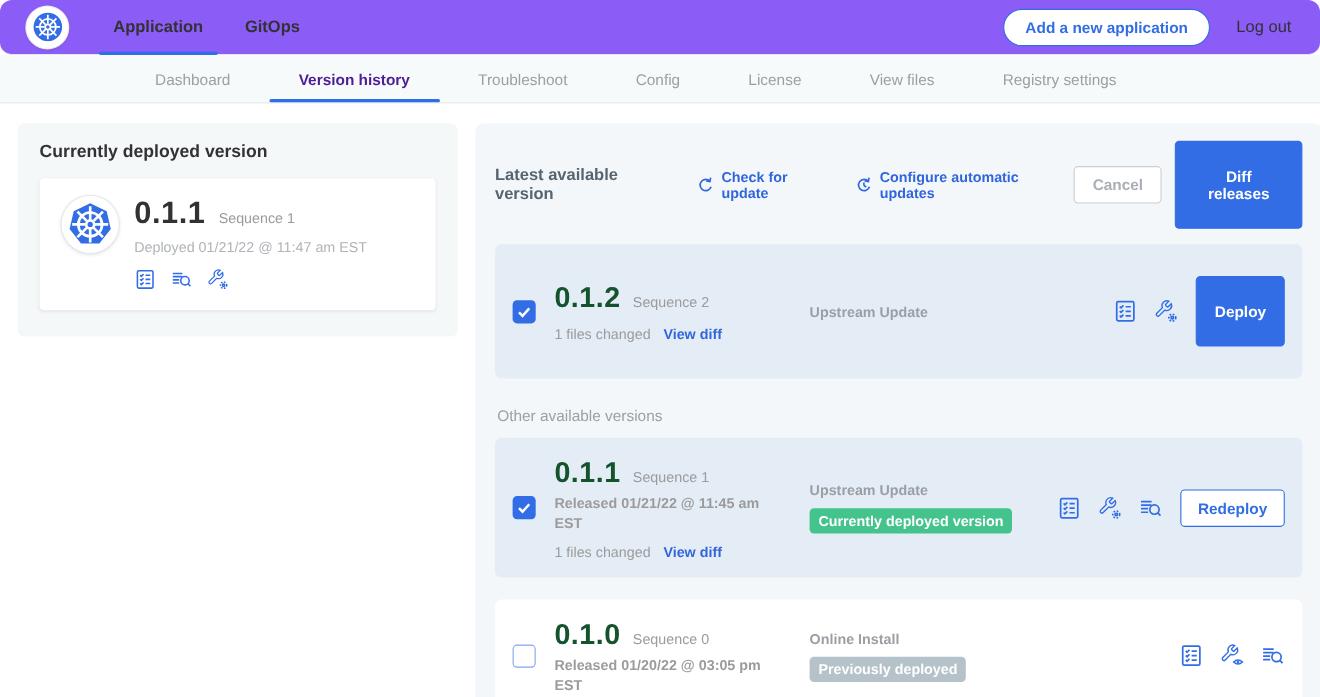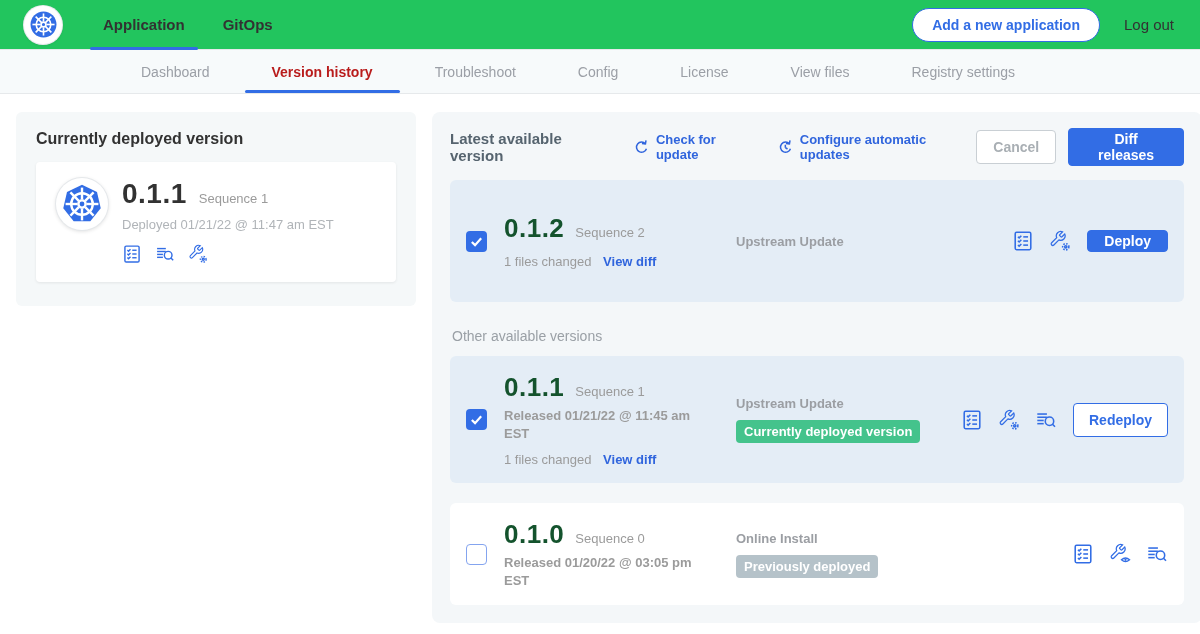--- a/index.html
+++ b/index.html
@@ -5,41 +5,41 @@
   * { box-sizing: border-box; margin: 0; padding: 0; }
   html,body { width:1200px; height:634px; }
   body {
     font-family: "Liberation Sans", "DejaVu Sans", sans-serif;
     background:#fff; color:#323232; overflow:hidden;
   }
   .screen { width:1200px; height:634px; background:#fff; }
 
   
   .topnav { height:50px; display:flex; align-items:center; padding:0 26px 0 24px;
-            border-bottom:1px solid #e6e9eb; background:#22c55e; }
+            border-bottom:1px solid #e6e9eb; background:#8b5cf6;border-radius:11px; }
   .logo-badge { width:38px; height:38px; border-radius:50%; background:#fff;
                 box-shadow:0 0 0 1px #e9ebee, 0 1px 3px rgba(0,0,0,.14);
                 display:flex; align-items:center; justify-content:center; margin-right:26px; flex:none; }
   .topnav-tab { height:50px; display:flex; align-items:center; padding:0 15px; margin-right:8px;
                 font-size:15px; font-weight:700; color:#323232; position:relative; cursor:pointer; }
   .topnav-tab .tab-underline { display:none; }
   .topnav-tab.active .tab-underline { display:block; position:absolute; left:2px; right:2px; bottom:0;
                 height:3px; border-radius:2px; background:#326de5; }
   .topnav-spacer { flex:1; }
   .btn-add { border:1px solid #326de5; color:#326de5; background:#fff; font-weight:700; font-size:14px;
              border-radius:17px; padding:8px 19px; margin-right:24px; cursor:pointer;
              font-family:inherit; }
   .logout { font-size:15px; color:#323232; cursor:pointer; }
 
   
   .subnav { height:44px; background:#f7fafb; border-bottom:1px solid #e6e9eb;
             display:flex; padding-left:110px; }
   .subnav-tab { padding:0 31px; display:flex; align-items:center; font-size:14px; color:#9b9fa6;
                 position:relative; cursor:pointer; }
-  .subnav-tab.active { color:#b91c1c; font-weight:700; }
+  .subnav-tab.active { color:#4c1d95; font-weight:700; }
   .subnav-tab .tab-underline { display:none; }
   .subnav-tab.active .tab-underline { display:block; position:absolute; left:4px; right:4px; bottom:0;
                 height:3px; border-radius:2px; background:#326de5; }
 
   
   .content { display:flex; align-items:flex-start; gap:16px; padding:18px 16px; }
 
   
   .deployed-card { width:400px; flex:none; background:#f5f8f9; border-radius:6px; padding:18px 20px 24px; }
   .deployed-title { font-size:16px; font-weight:700; color:#323232; }
@@ -59,21 +59,21 @@
   .right-panel { flex:1; background:#f4f7f9; border-radius:8px; padding:16px 18px 18px; }
   .panel-head { display:flex; align-items:center; }
   .panel-title { font-size:15px; font-weight:600; color:#56646f; }
   .head-link { display:flex; align-items:center; gap:6px; color:#3065dd; font-size:13px; font-weight:700;
                margin-left:17px; cursor:pointer; }
   .head-link .icon { color:#3065dd; }
   .head-spacer { flex:1; }
   .btn-cancel { background:#fff; border:1px solid #c9cfd4; color:#a9afb4; font-weight:700; font-size:14px;
                 border-radius:4px; padding:8px 16px; margin-right:12px; cursor:pointer; font-family:inherit; }
   .btn-primary { background:#326de5; border:1px solid #326de5; color:#fff; font-weight:700; font-size:14px;
-                 border-radius:4px; padding:2px 16px; cursor:pointer; font-family:inherit; }
+                 border-radius:4px; padding:23px 16px; cursor:pointer; font-family:inherit; }
   .btn-outline { background:#fff; border:1px solid #326de5; color:#326de5; font-weight:700; font-size:14px;
                  border-radius:4px; padding:8px 15px; cursor:pointer; font-family:inherit; }
 
   .version-row { border-radius:6px; padding:16px 16px; display:flex; align-items:center; }
   .row-1 { margin-top:14px; min-height:122px; }
   .row-2 { margin-top:12px; min-height:124px; }
   .row-3 { margin-top:20px; min-height:95px; }
   .selected { background:#e4edf6; }
   .plain { background:#fff; }
 

